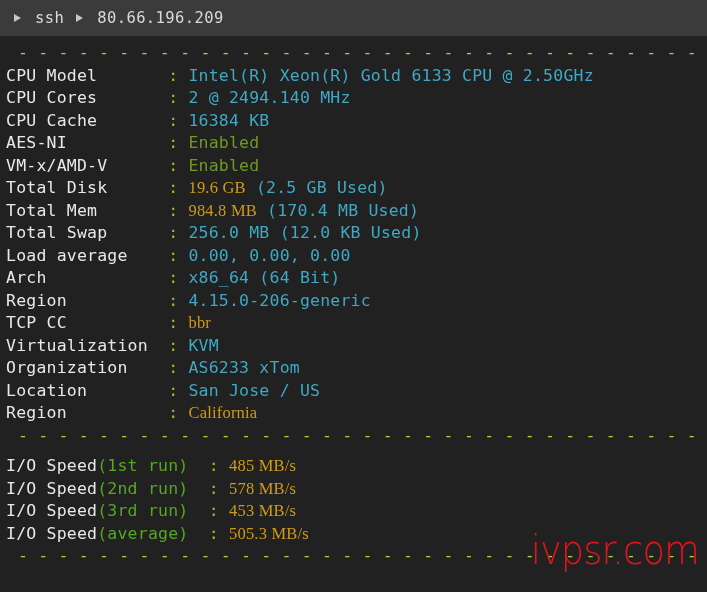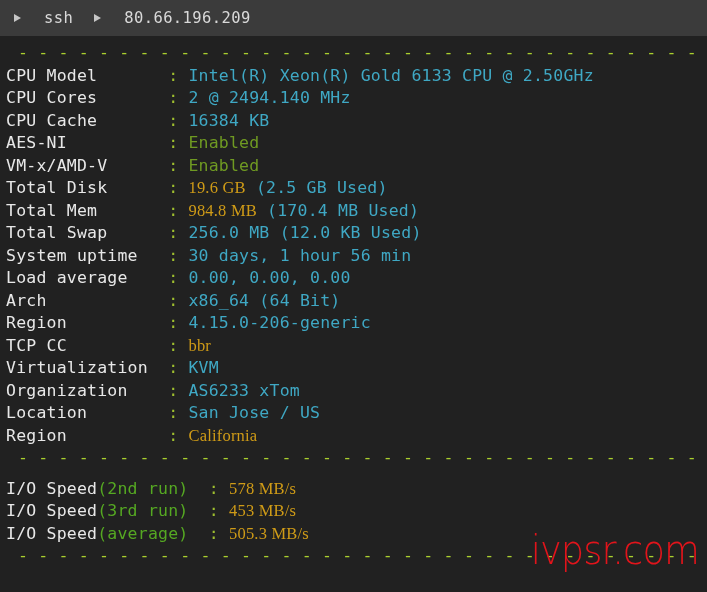--- a/index.html
+++ b/index.html
@@ -23,21 +23,20 @@
   }
   
   #titlebar {
     height: 36px;
     min-height: 36px;
     background: #3b3b3b;
     display: flex;
     align-items: center;
     padding-left: 14px;
     box-sizing: border-box;
-    gap: 9px;
   }
   .tri {
     display: inline-block;
     width: 0;
     height: 0;
     border-top: 4.5px solid transparent;
     border-bottom: 4.5px solid transparent;
     border-left: 7px solid #c6c6c6;
     margin-right: 14px;
     flex: 0 0 auto;
@@ -116,33 +115,33 @@
     <div class="divider">- - - - - - - - - - - - - - - - - - - - - - - - - - - - - - - - - - - - - - - - - - - - - - - - - - - - - - - - - - - - - - - - - - - - - -</div>
     <div id="sysinfo-block">
         <div class="line"><span class="lbl">CPU Model       </span><span class="colon">: </span><span class="cy">Intel(R) Xeon(R) Gold 6133 CPU @ 2.50GHz</span></div>
         <div class="line"><span class="lbl">CPU Cores       </span><span class="colon">: </span><span class="cy">2 @ 2494.140 MHz</span></div>
         <div class="line"><span class="lbl">CPU Cache       </span><span class="colon">: </span><span class="cy">16384 KB</span></div>
         <div class="line"><span class="lbl">AES-NI          </span><span class="colon">: </span><span class="gr">Enabled</span></div>
         <div class="line"><span class="lbl">VM-x/AMD-V      </span><span class="colon">: </span><span class="gr">Enabled</span></div>
         <div class="line"><span class="lbl">Total Disk      </span><span class="colon">: </span><span class="ye">19.6 GB</span><span class="cy"> (2.5 GB Used)</span></div>
         <div class="line"><span class="lbl">Total Mem       </span><span class="colon">: </span><span class="ye">984.8 MB</span><span class="cy"> (170.4 MB Used)</span></div>
         <div class="line"><span class="lbl">Total Swap      </span><span class="colon">: </span><span class="cy">256.0 MB</span><span class="cy"> (12.0 KB Used)</span></div>
-        <div class="line"><span class="lbl">System uptime   </span><span class="colon">: </span><span class="cy">30 days, 1 hour 56 min</span></div>
         <div class="line"><span class="lbl">Load average    </span><span class="colon">: </span><span class="cy">0.00, 0.00, 0.00</span></div>
         <div class="line"><span class="lbl">Arch            </span><span class="colon">: </span><span class="cy">x86_64 (64 Bit)</span></div>
         <div class="line"><span class="lbl">Region          </span><span class="colon">: </span><span class="cy">4.15.0-206-generic</span></div>
         <div class="line"><span class="lbl">TCP CC          </span><span class="colon">: </span><span class="ye">bbr</span></div>
         <div class="line"><span class="lbl">Virtualization  </span><span class="colon">: </span><span class="cy">KVM</span></div>
         <div class="line"><span class="lbl">Organization    </span><span class="colon">: </span><span class="cy">AS6233 xTom</span></div>
         <div class="line"><span class="lbl">Location        </span><span class="colon">: </span><span class="cy">San Jose / US</span></div>
         <div class="line"><span class="lbl">Region          </span><span class="colon">: </span><span class="ye">California</span></div>
       </div>
     <div class="divider">- - - - - - - - - - - - - - - - - - - - - - - - - - - - - - - - - - - - - - - - - - - - - - - - - - - - - - - - - - - - - - - - - - - - - -</div>
     <div class="sep-gap"></div>
     <div id="io-block">
+        <div class="line"><span class="lbl">I/O Speed</span><span class="paren">(1st run)  </span><span class="colon">: </span><span class="ye">485 MB/s</span></div>
         <div class="line"><span class="lbl">I/O Speed</span><span class="paren">(2nd run)  </span><span class="colon">: </span><span class="ye">578 MB/s</span></div>
         <div class="line"><span class="lbl">I/O Speed</span><span class="paren">(3rd run)  </span><span class="colon">: </span><span class="ye">453 MB/s</span></div>
         <div class="line"><span class="lbl">I/O Speed</span><span class="paren">(average)  </span><span class="colon">: </span><span class="ye">505.3 MB/s</span></div>
       </div>
     <div class="divider">- - - - - - - - - - - - - - - - - - - - - - - - - - - - - - - - - - - - - - - - - - - - - - - - - - - - - - - - - - - - - - - - - - - - - -</div>
     <div id="watermark">ivpsr.com</div>
   </div>
 
 </div>
 

